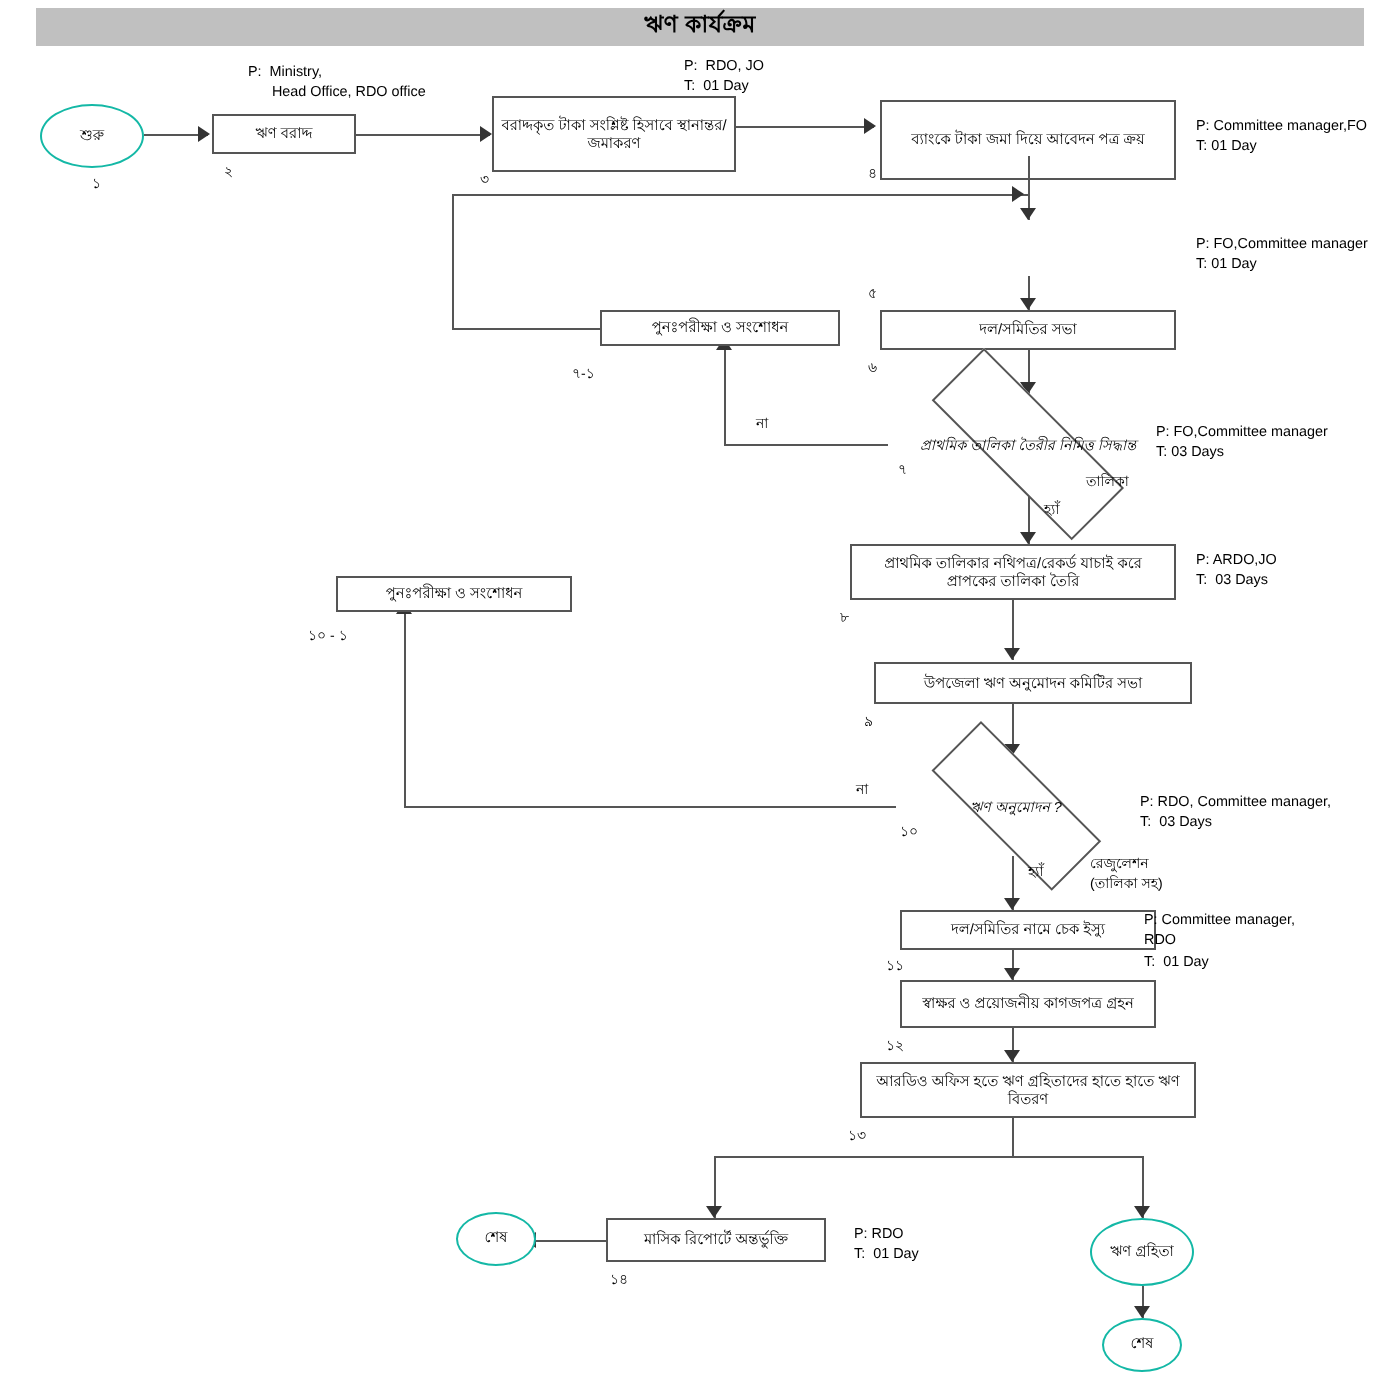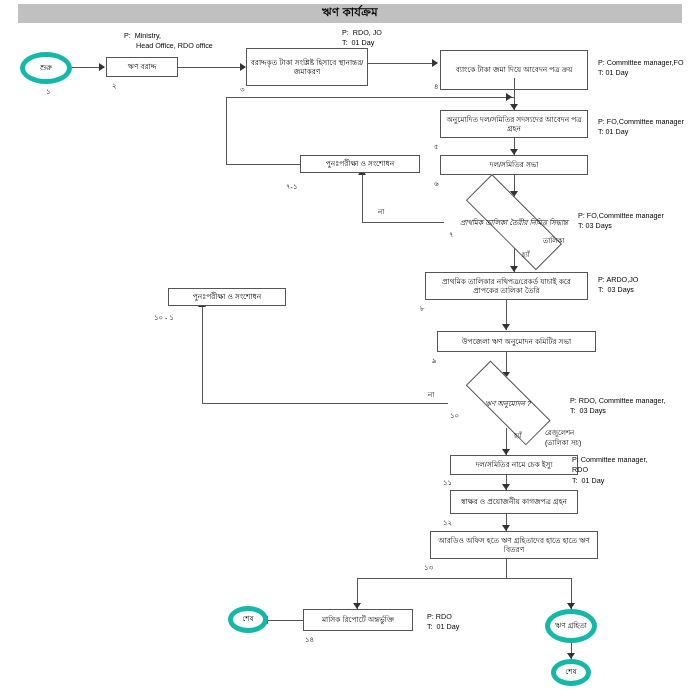--- a/index.html
+++ b/index.html
@@ -26,21 +26,21 @@
 
   .box{
     border:1px solid #555;background:#fff;
     display:flex;align-items:center;justify-content:center;
     text-align:center;line-height:1.25;
     font-size:7.4px;color:#000;padding:1px 3px;
   }
   .box .t{display:block;width:100%;}
 
   .ellipse{
-    border:5px solid #14b8a6;background:#fff;border-radius:50%;
+    border:1px solid #14b8a6;background:#fff;border-radius:50%;
     display:flex;align-items:center;justify-content:center;
     text-align:left;font-size:7.4px;color:#000;line-height:1.2;
   }
 
   
   .diamond{position:absolute;font-style:italic;}
   .diamond .shape{
     position:absolute;left:50%;top:50%;
     width:70.71%;height:70.71%;
     transform:translate(-50%,-50%) rotate(45deg);
@@ -121,23 +121,20 @@
 T:  01 Day</div>
   <div class="ann" style="left:598px;top:58px;">P: Committee manager,FO
 T: 01 Day</div>
 
   <div class="ln lnv" style="left:514px;top:78px;height:32px;"></div>
   <div class="arrow arr-down" style="left:510px;top:104px;"></div>
 
   <div class="ln lnh" style="left:226px;top:97px;width:288px;"></div>
   <div class="arrow arr-right" style="left:506px;top:93px;"></div>
 
-  <div class="node box" style="left:440px;top:110px;width:148px;height:28px;">
-    <span class="t">অনুমোদিত দল/সমিতির সদস্যদের আবেদন পত্র গ্রহন</span>
-  </div>
   <div class="step" style="left:434px;top:141px;">৫</div>
   <div class="ann" style="left:598px;top:117px;">P: FO,Committee manager
 T: 01 Day</div>
 
   <div class="ln lnv" style="left:514px;top:138px;height:17px;"></div>
   <div class="arrow arr-down" style="left:510px;top:149px;"></div>
 
   <div class="node box" style="left:440px;top:155px;width:148px;height:20px;">
     <span class="t">দল/সমিতির সভা</span>
   </div>

